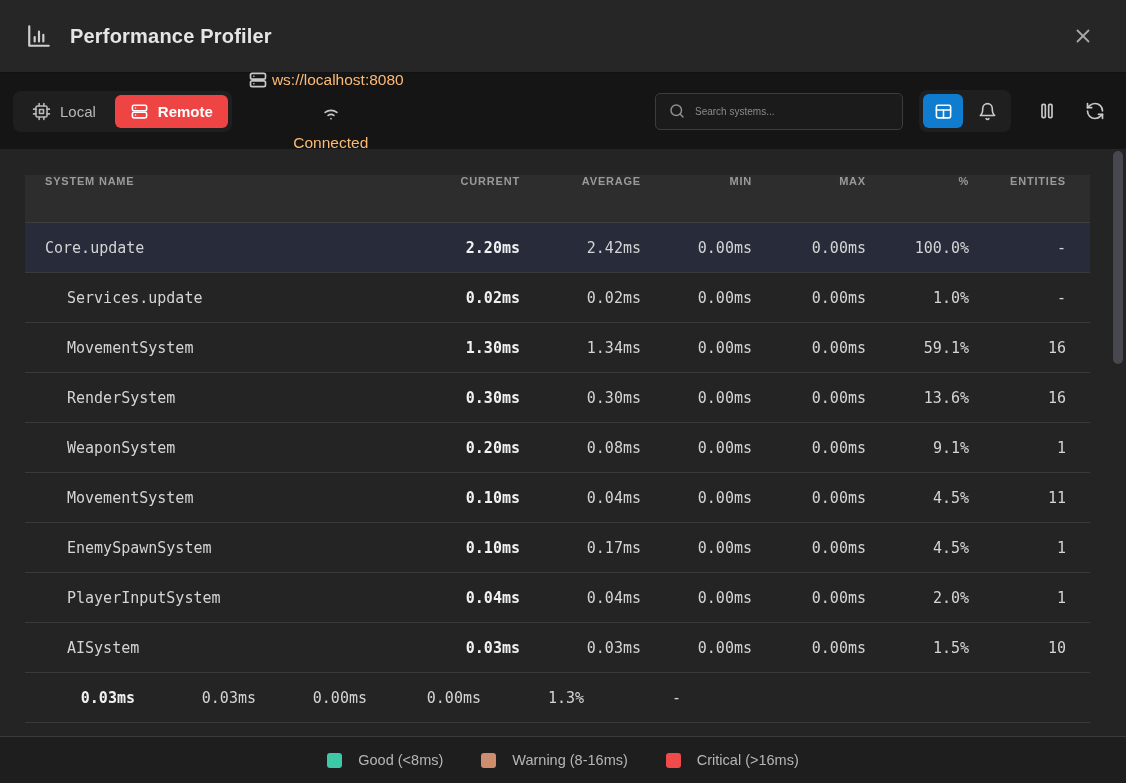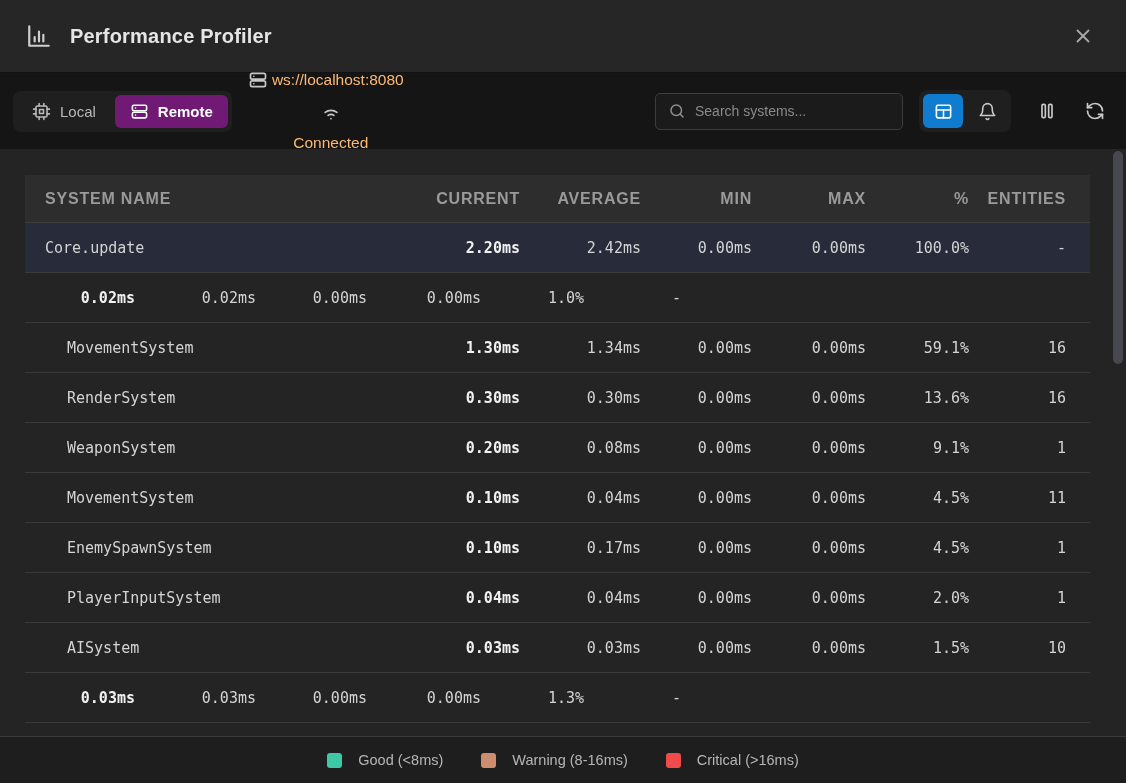--- a/index.html
+++ b/index.html
@@ -51,43 +51,43 @@
   .conn-url { margin-right: 10px; display: flex; align-items: center; gap: 4px; }
   .searchbox {
     margin-left: auto;
     width: 248px; height: 37px;
     background: #1b1b1b; border: 1px solid #3c3c3c; border-radius: 5px;
     display: flex; align-items: center; padding: 0 12px; gap: 9px;
   }
   .searchbox .icon { color: #8f8f8f; display: flex; }
   .searchbox input {
     flex: 1; background: transparent; border: none; outline: none;
-    color: #bef264; font-size: 14px; font-family: inherit;
+    color: #bef264; font-size: 10px; font-family: inherit;
   }
   .searchbox input::placeholder { color: #8a8a8a; }
   .icon-group {
     background: #1f1f1f; border-radius: 8px; padding: 4px;
     display: flex; gap: 4px; align-items: center;
   }
   .icon-btn {
     width: 40px; height: 34px; border-radius: 6px;
     display: flex; align-items: center; justify-content: center;
     background: transparent; border: none; color: #c9c9c9; cursor: pointer;
   }
   .icon-btn.plain { width: 36px; }
   .accent-bg { background: #0f7cd0; }
   .icon-btn.accent-bg { color: #ffffff; }
 
   
   .content { flex: 1 1 auto; position: relative; background: #242424; overflow: hidden; }
   .perf-table { margin: 26px 36px 0 25px; width: 1065px; }
   .thead {
-    display: flex; align-items: center; height: 48px;
+    display: flex; height: 48px;
     background: #2d2d2d; border-bottom: 1px solid #3e3e3e;
-    color: #9a9a9a; font-size: 16px; font-weight: 700; letter-spacing: 0.8px;
+    color: #9a9a9a; font-size: 11px; font-weight: 700; letter-spacing: 0.8px;
     padding-right: 24px;
   }
   .row {
     display: flex; align-items: center; height: 50px;
     border-bottom: 1px solid #3a3a3a;
     font-family: "DejaVu Sans Mono", "Liberation Mono", monospace;
     font-size: 15px; color: #d4d4d4;
     padding-right: 24px; cursor: default;
   }
   .row.selected { background: #272b3a; }
@@ -153,21 +153,21 @@
       <button class="seg-btn">
         <span>
           <svg width="19" height="19" viewBox="0 0 24 24" fill="none" stroke="currentColor" stroke-width="2" stroke-linecap="round" stroke-linejoin="round">
             <rect x="5" y="5" width="14" height="14" rx="2"></rect>
               <rect x="9.5" y="9.5" width="5" height="5"></rect>
             <path d="M9 2v3M15 2v3M9 19v3M15 19v3M2 9h3M2 15h3M19 9h3M19 15h3"></path>
           </svg>
         </span>
         <span>Local</span>
       </button>
-      <button class="seg-btn accent-bg" style="background: #701a75;">
+      <button class="seg-btn accent-bg" style="background: #ef4444;">
         <span>
           <svg width="19" height="19" viewBox="0 0 24 24" fill="none" stroke="currentColor" stroke-width="2" stroke-linecap="round" stroke-linejoin="round">
             <rect x="3" y="4" width="18" height="7" rx="2"></rect>
               <rect x="3" y="13" width="18" height="7" rx="2"></rect>
             <path d="M7 7.5h.01M7 16.5h.01"></path>
           </svg>
         </span>
         <span>Remote</span>
       </button>
     </div>
@@ -258,20 +258,21 @@
           <div class="row selected" style="background: rgb(39, 43, 58);">
     <span class="cell-name">Core.update</span>
     <span class="num cell-current">2.20ms</span>
     <span class="num cell-average">2.42ms</span>
     <span class="num cell-min">0.00ms</span>
     <span class="num cell-max">0.00ms</span>
     <span class="num cell-percent">100.0%</span>
     <span class="num cell-entities">-</span>
   </div>
           <div class="row">
+    <span class="cell-name indent-1">Services.update</span>
     <span class="num cell-current">0.02ms</span>
     <span class="num cell-average">0.02ms</span>
     <span class="num cell-min">0.00ms</span>
     <span class="num cell-max">0.00ms</span>
     <span class="num cell-percent">1.0%</span>
     <span class="num cell-entities">-</span>
   </div>
           <div class="row">
     <span class="cell-name indent-1">MovementSystem</span>
     <span class="num cell-current">1.30ms</span>

